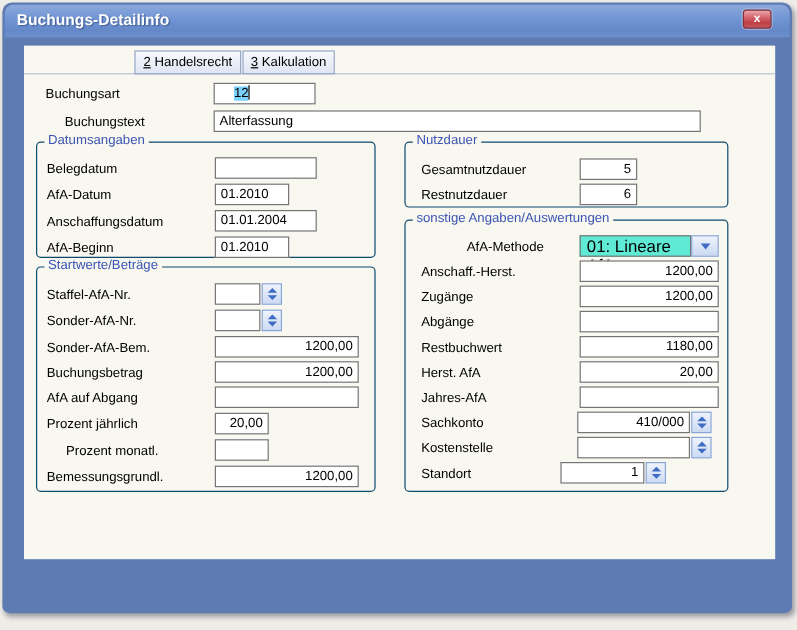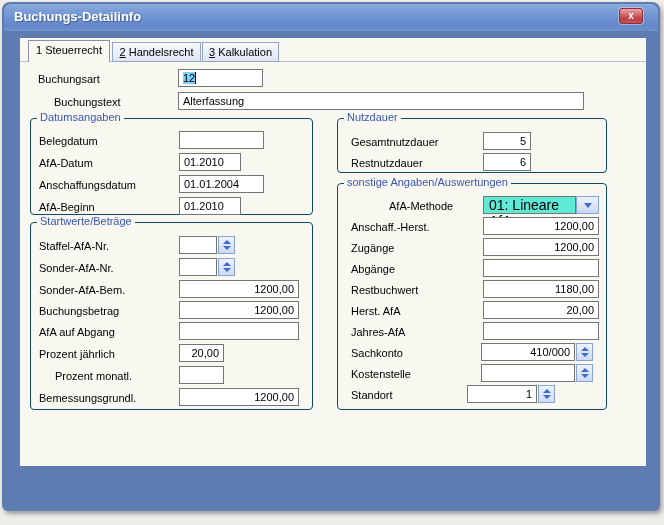--- a/index.html
+++ b/index.html
@@ -58,21 +58,21 @@
   .tab .accel { text-decoration:underline; }
   
   .lbl { position:absolute; font-size:11px; color:#000; height:18px; line-height:18px; white-space:nowrap; }
   .tb {
     position:absolute; height:18px; background:#fff;
     border:1px solid #757575;
     font-size:11px; line-height:16px; padding:0 4px; color:#000;
     white-space:nowrap; overflow:hidden;
   }
   .tb.num { text-align:right; }
-  .sel { background:#7dd3fc; }
+  .sel { background:#7dd3fc;margin-left:12px; }
   .caret { display:inline-block; width:1px; height:12px; background:#000; vertical-align:-2px; }
   .spin {
     position:absolute; width:17px; height:18px;
     background:linear-gradient(#eef3fc, #cddbf3);
     border:1px solid #87a4d9;
     display:flex; flex-direction:column; align-items:center; justify-content:center; gap:2px;
     cursor:pointer;
   }
   .tri-up { width:0; height:0; border-left:4px solid transparent; border-right:4px solid transparent; border-bottom:4px solid #3f6cc4; }
   .tri-dn { width:0; height:0; border-left:4px solid transparent; border-right:4px solid transparent; border-top:4px solid #3f6cc4; }
@@ -110,23 +110,20 @@
     <span class="title-text">Buchungs-Detailinfo</span>
     <div class="close-btn">
       <span>x</span>
     </div>
   </div>
 
   <div class="client">
 
     <div class="tabline"></div>
 
-    <div class="tab active" style="left:8px; width:82px;">
-      <span class="accel"></span><span>1 Steuerrecht</span>
-    </div>
     <div class="tab" style="left:92px; width:89px;">
       <span class="accel">2</span><span> Handelsrecht</span>
     </div>
     <div class="tab" style="left:182px; width:77px;">
       <span class="accel">3</span><span> Kalkulation</span>
     </div>
 
     <span class="lbl" style="left:18px; top:32px;">Buchungsart</span>
     <div class="tb" style="left:158px; top:31px; width:85px;">
       <span class="sel">12</span><span class="caret"></span>

